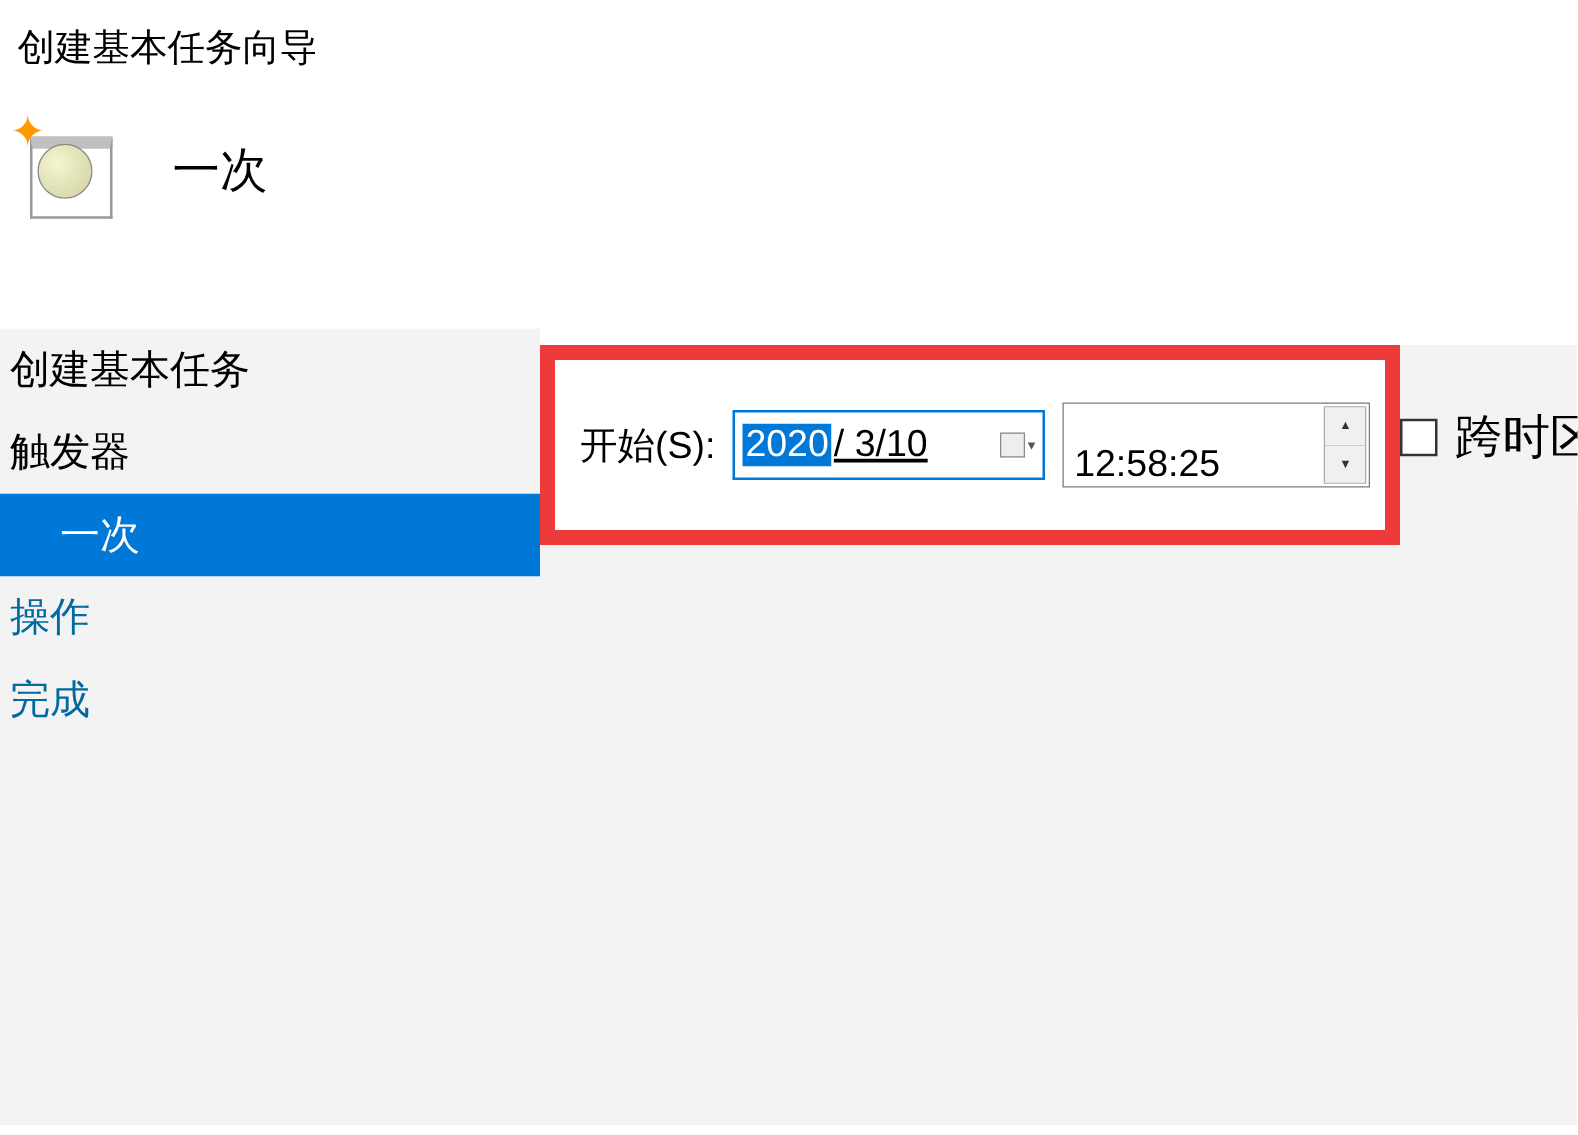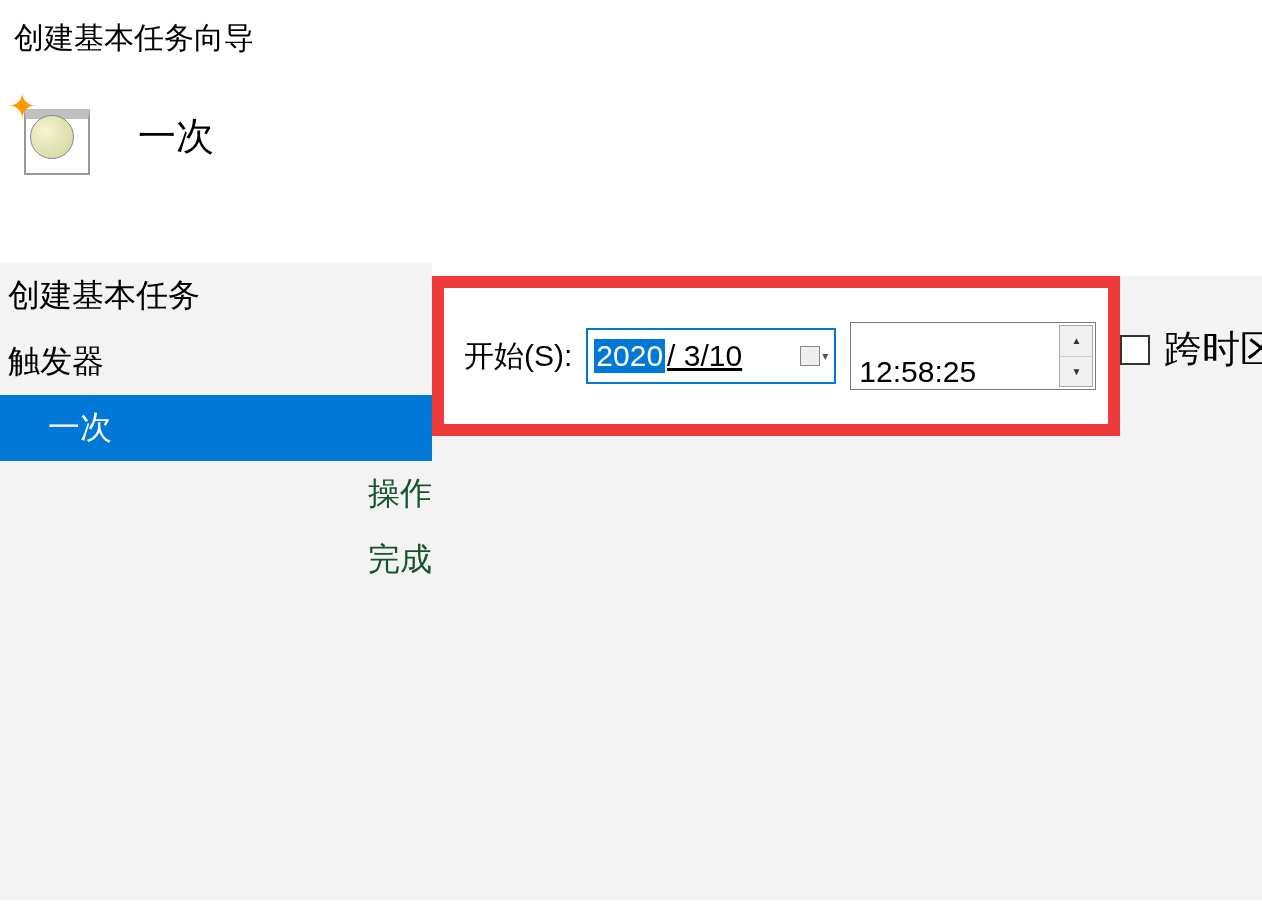--- a/index.html
+++ b/index.html
@@ -76,22 +76,21 @@
       cursor: default;
     }
     .sidebar-item.indent {
       padding-left: 48px;
     }
     .sidebar-item.selected {
       background: #0078d7;
       color: #ffffff;
     }
     .sidebar-item.disabled {
-      color: #14532d;
-      text-align: right;
+      color: #0369a1;
     }
     .content-area {
       flex: 1;
       background: #f3f3f3;
       position: relative;
       height: 624px;
       margin-top: 13px;
     }
     .highlight-box {
       position: absolute;

